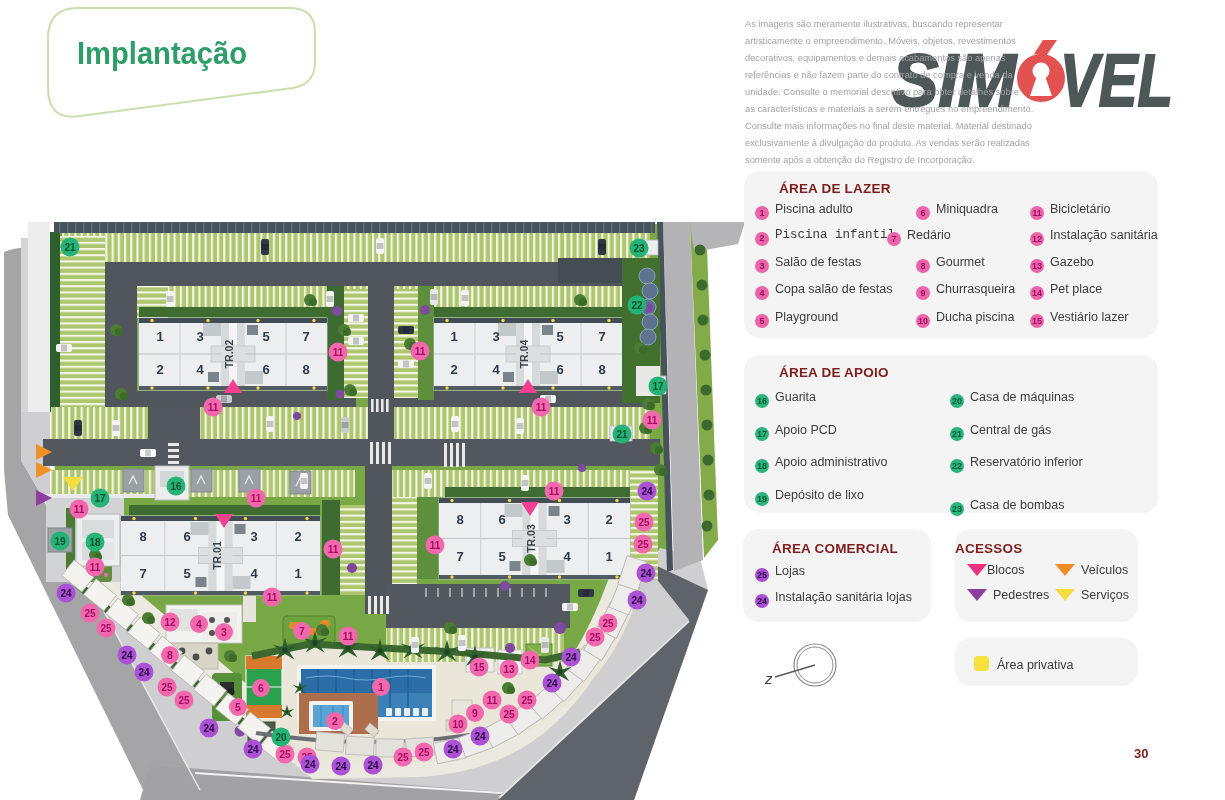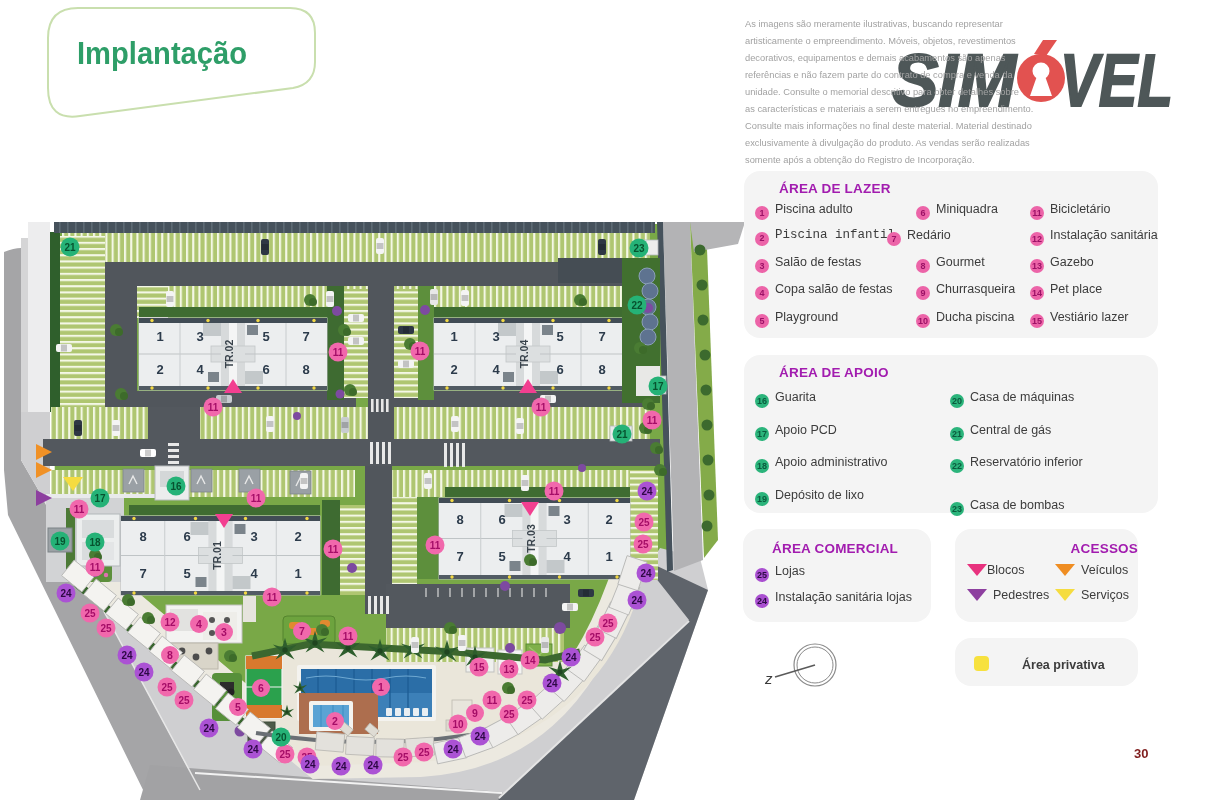--- a/index.html
+++ b/index.html
@@ -1,18 +1,18 @@
 <!DOCTYPE html>
 <html><head>
 <meta charset="utf-8">
 <style>
 html,body{margin:0;padding:0;background:#ffffff;}
 #page{position:relative;width:1225px;height:800px;overflow:hidden;background:#ffffff;font-family:"Liberation Sans",sans-serif;}
 .panel{position:absolute;background:#f4f4f4;border-radius:16px;}
-.ptitle{font-weight:bold;font-size:13.5px;color:#a21caf;letter-spacing:.2px;}
+.ptitle{font-weight:bold;font-size:13.5px;color:#7f1d1d;letter-spacing:.2px;}
 .item{position:absolute;font-size:12.5px;color:#3c3c3c;white-space:nowrap;}
 .badge{display:inline-block;width:14px;height:14px;border-radius:50%;text-align:center;font-weight:bold;font-size:9px;line-height:14px;vertical-align:-3px;margin-right:6px;}
 .bp{background:#ec64a8;color:#9c1166;}
 .bg{background:#2bb47b;color:#0a5c3e;}
 .bv{background:#a94fd0;color:#2d0a45;}
 .disc{position:absolute;left:745px;top:16px;width:330px;font-size:9.3px;line-height:17px;color:#a2a2a2;z-index:3;}
 </style>
 </head>
 <body>
 <div id="page">
@@ -981,35 +981,35 @@
 <div class="item" style="left:950px;top:423px;"><span class="badge bg">21</span>Central de gás</div>
 <div class="item" style="left:950px;top:455px;"><span class="badge bg">22</span>Reservatório inferior</div>
 <div class="item" style="left:950px;top:498px;"><span class="badge bg">23</span>Casa de bombas</div>
 
 <div class="panel" style="left:743px;top:529px;width:188px;height:93px;"></div>
 <div style="position:absolute;left:772px;top:541px;" class="ptitle">ÁREA COMERCIAL</div>
 <div class="item" style="left:755px;top:564px;"><span class="badge bv">25</span>Lojas</div>
 <div class="item" style="left:755px;top:590px;"><span class="badge bv">24</span>Instalação sanitária lojas</div>
 
 <div class="panel" style="left:955px;top:529px;width:183px;height:93px;"></div>
-<div style="position:absolute;left:955px;top:541px;width:183px;text-align:right;" class="ptitle">ACESSOS</div>
+<div style="position:absolute;left:955px;top:541px;width:183px;text-align:left;" class="ptitle">ACESSOS</div>
 <svg style="position:absolute;left:955px;top:556px;" width="183" height="60" viewBox="0 0 183 60">
 <path d="M12,8 L32,8 L22,20 Z" fill="#e8327e"></path>
 <path d="M100,8 L120,8 L110,20 Z" fill="#ef8d22"></path>
 <path d="M12,33 L32,33 L22,45 Z" fill="#8d3f9f"></path>
 <path d="M100,33 L120,33 L110,45 Z" fill="#f5dc40"></path>
 </svg>
 <div class="item" style="left:987px;top:563px;">Blocos</div>
 <div class="item" style="left:1081px;top:563px;">Veículos</div>
 <div class="item" style="left:993px;top:588px;">Pedestres</div>
 <div class="item" style="left:1081px;top:588px;">Serviços</div>
 
 <div class="panel" style="left:955px;top:638px;width:183px;height:48px;"></div>
 <div style="position:absolute;left:974px;top:656px;width:15px;height:15px;background:#f7e13e;border-radius:4px;"></div>
-<div class="item" style="left:1022px;top:658px;font-weight:bold;">Área privativa</div>
+<div class="item" style="left:997px;top:658px;">Área privativa</div>
 
 <svg style="position:absolute;left:760px;top:630px;" width="90" height="70" viewBox="0 0 90 70">
 <circle cx="55" cy="35" r="21" fill="none" stroke="#8a8a8a" stroke-width="1.2"></circle>
 <circle cx="55" cy="35" r="18" fill="none" stroke="#8a8a8a" stroke-width="1"></circle>
 <line x1="55" y1="35" x2="15" y2="47" stroke="#5a5a5a" stroke-width="1.6"></line>
 <text x="5" y="54" font-size="15" font-style="italic" fill="#3a3a3a" font-family="'Liberation Sans',sans-serif">z</text>
 </svg>
 
 <div style="position:absolute;left:1134px;top:746px;font-weight:bold;font-size:13px;color:#7f1d1d;">30</div>
 </div>

